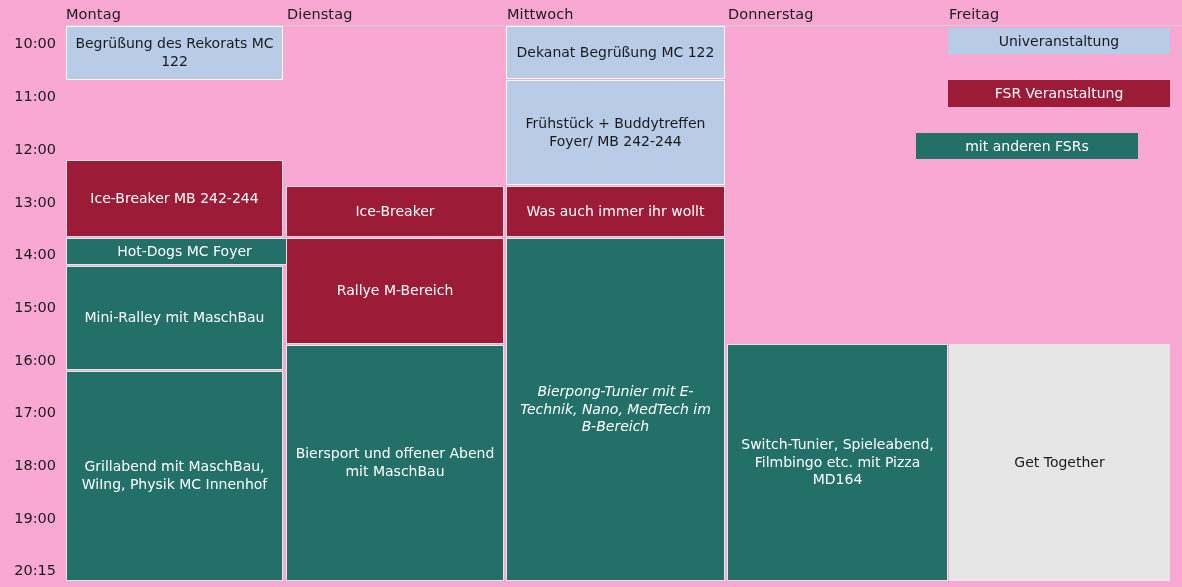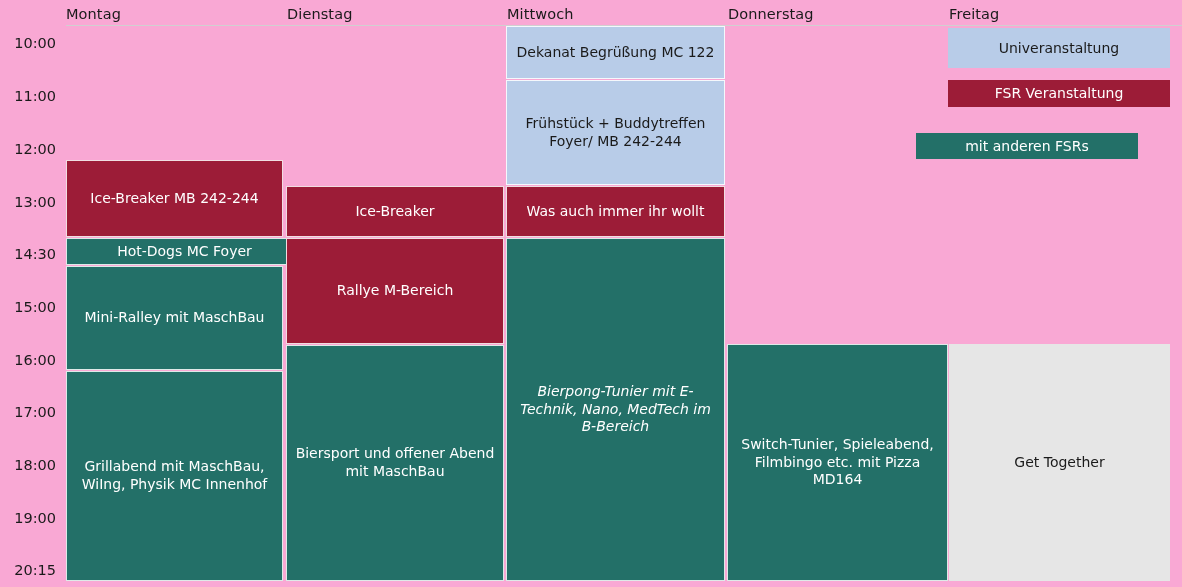--- a/index.html
+++ b/index.html
@@ -97,28 +97,31 @@
   <div class="day-header" style="left:507px;">Mittwoch</div>
   <div class="day-header" style="left:728px;">Donnerstag</div>
   <div class="day-header" style="left:949px;">Freitag</div>
 
   <div class="header-rule"></div>
 
   <div class="hour-label" style="top:36px;">10:00</div>
   <div class="hour-label" style="top:89px;">11:00</div>
   <div class="hour-label" style="top:142px;">12:00</div>
   <div class="hour-label" style="top:195px;">13:00</div>
-  <div class="hour-label" style="top:247px;">14:30</div>
+  <div class="hour-label" style="top:247px;">14:00</div>
   <div class="hour-label" style="top:300px;">15:00</div>
   <div class="hour-label" style="top:353px;">16:00</div>
   <div class="hour-label" style="top:405px;">17:00</div>
   <div class="hour-label" style="top:458px;">18:00</div>
   <div class="hour-label" style="top:511px;">19:00</div>
   <div class="hour-label" style="top:563px;">20:15</div>
 
+  <div class="event cat-uni" style="left:66px; top:26px; width:217px; height:54px;">
+    <span class="event-label">Begrüßung des Rekorats MC 122</span>
+  </div>
 
 
   <div class="event cat-fsr" style="left:66px; top:160px; width:217px; height:77px;">
     <span class="event-label">Ice-Breaker MB 242-244</span>
   </div>
 
   <div class="event cat-other" style="left:66px; top:238px; width:237px; height:27px;">
     <span class="event-label">Hot-Dogs MC Foyer</span>
   </div>
 
@@ -159,21 +162,21 @@
   </div>
 
   <div class="event cat-other" style="left:727px; top:344px; width:221px; height:237px;">
     <span class="event-label">Switch-Tunier, Spieleabend, Filmbingo etc. mit Pizza MD164</span>
   </div>
 
   <div class="event cat-grey" style="left:949px; top:344px; width:221px; height:237px; border-color:#e6e6e6;">
     <span class="event-label">Get Together</span>
   </div>
 
-  <div class="legend-item cat-uni" style="left:948px; top:28px; width:222px; height:40px;">
+  <div class="legend-item cat-uni" style="left:948px; top:28px; width:222px; height:26px;">
     <span class="event-label">Univeranstaltung</span>
   </div>
 
   <div class="legend-item cat-fsr" style="left:948px; top:80px; width:222px; height:27px;">
     <span class="event-label">FSR Veranstaltung</span>
   </div>
 
   <div class="legend-item cat-other" style="left:916px; top:133px; width:222px; height:26px;">
     <span class="event-label">mit anderen FSRs</span>
   </div>

